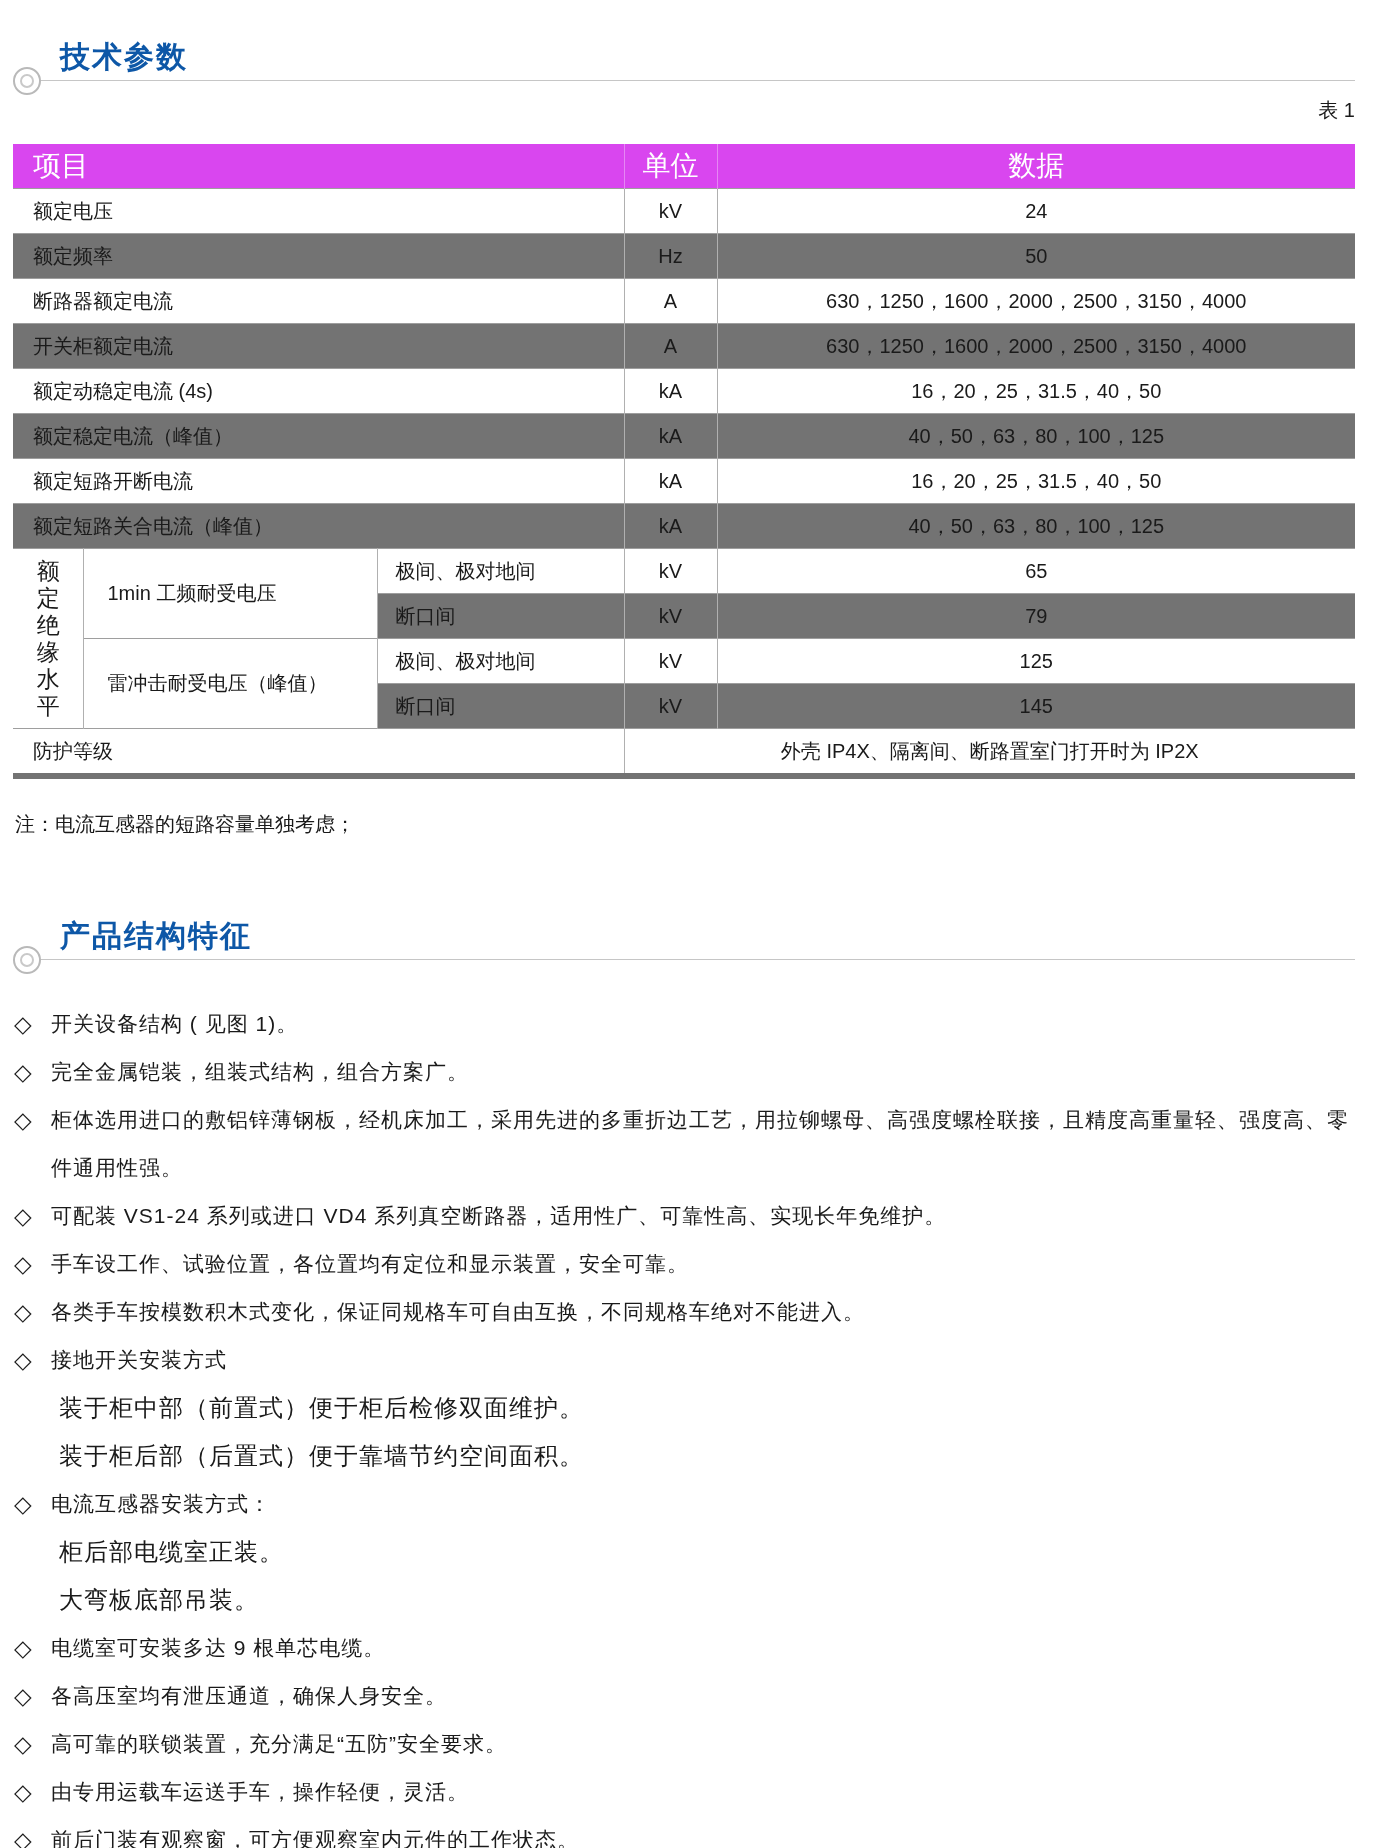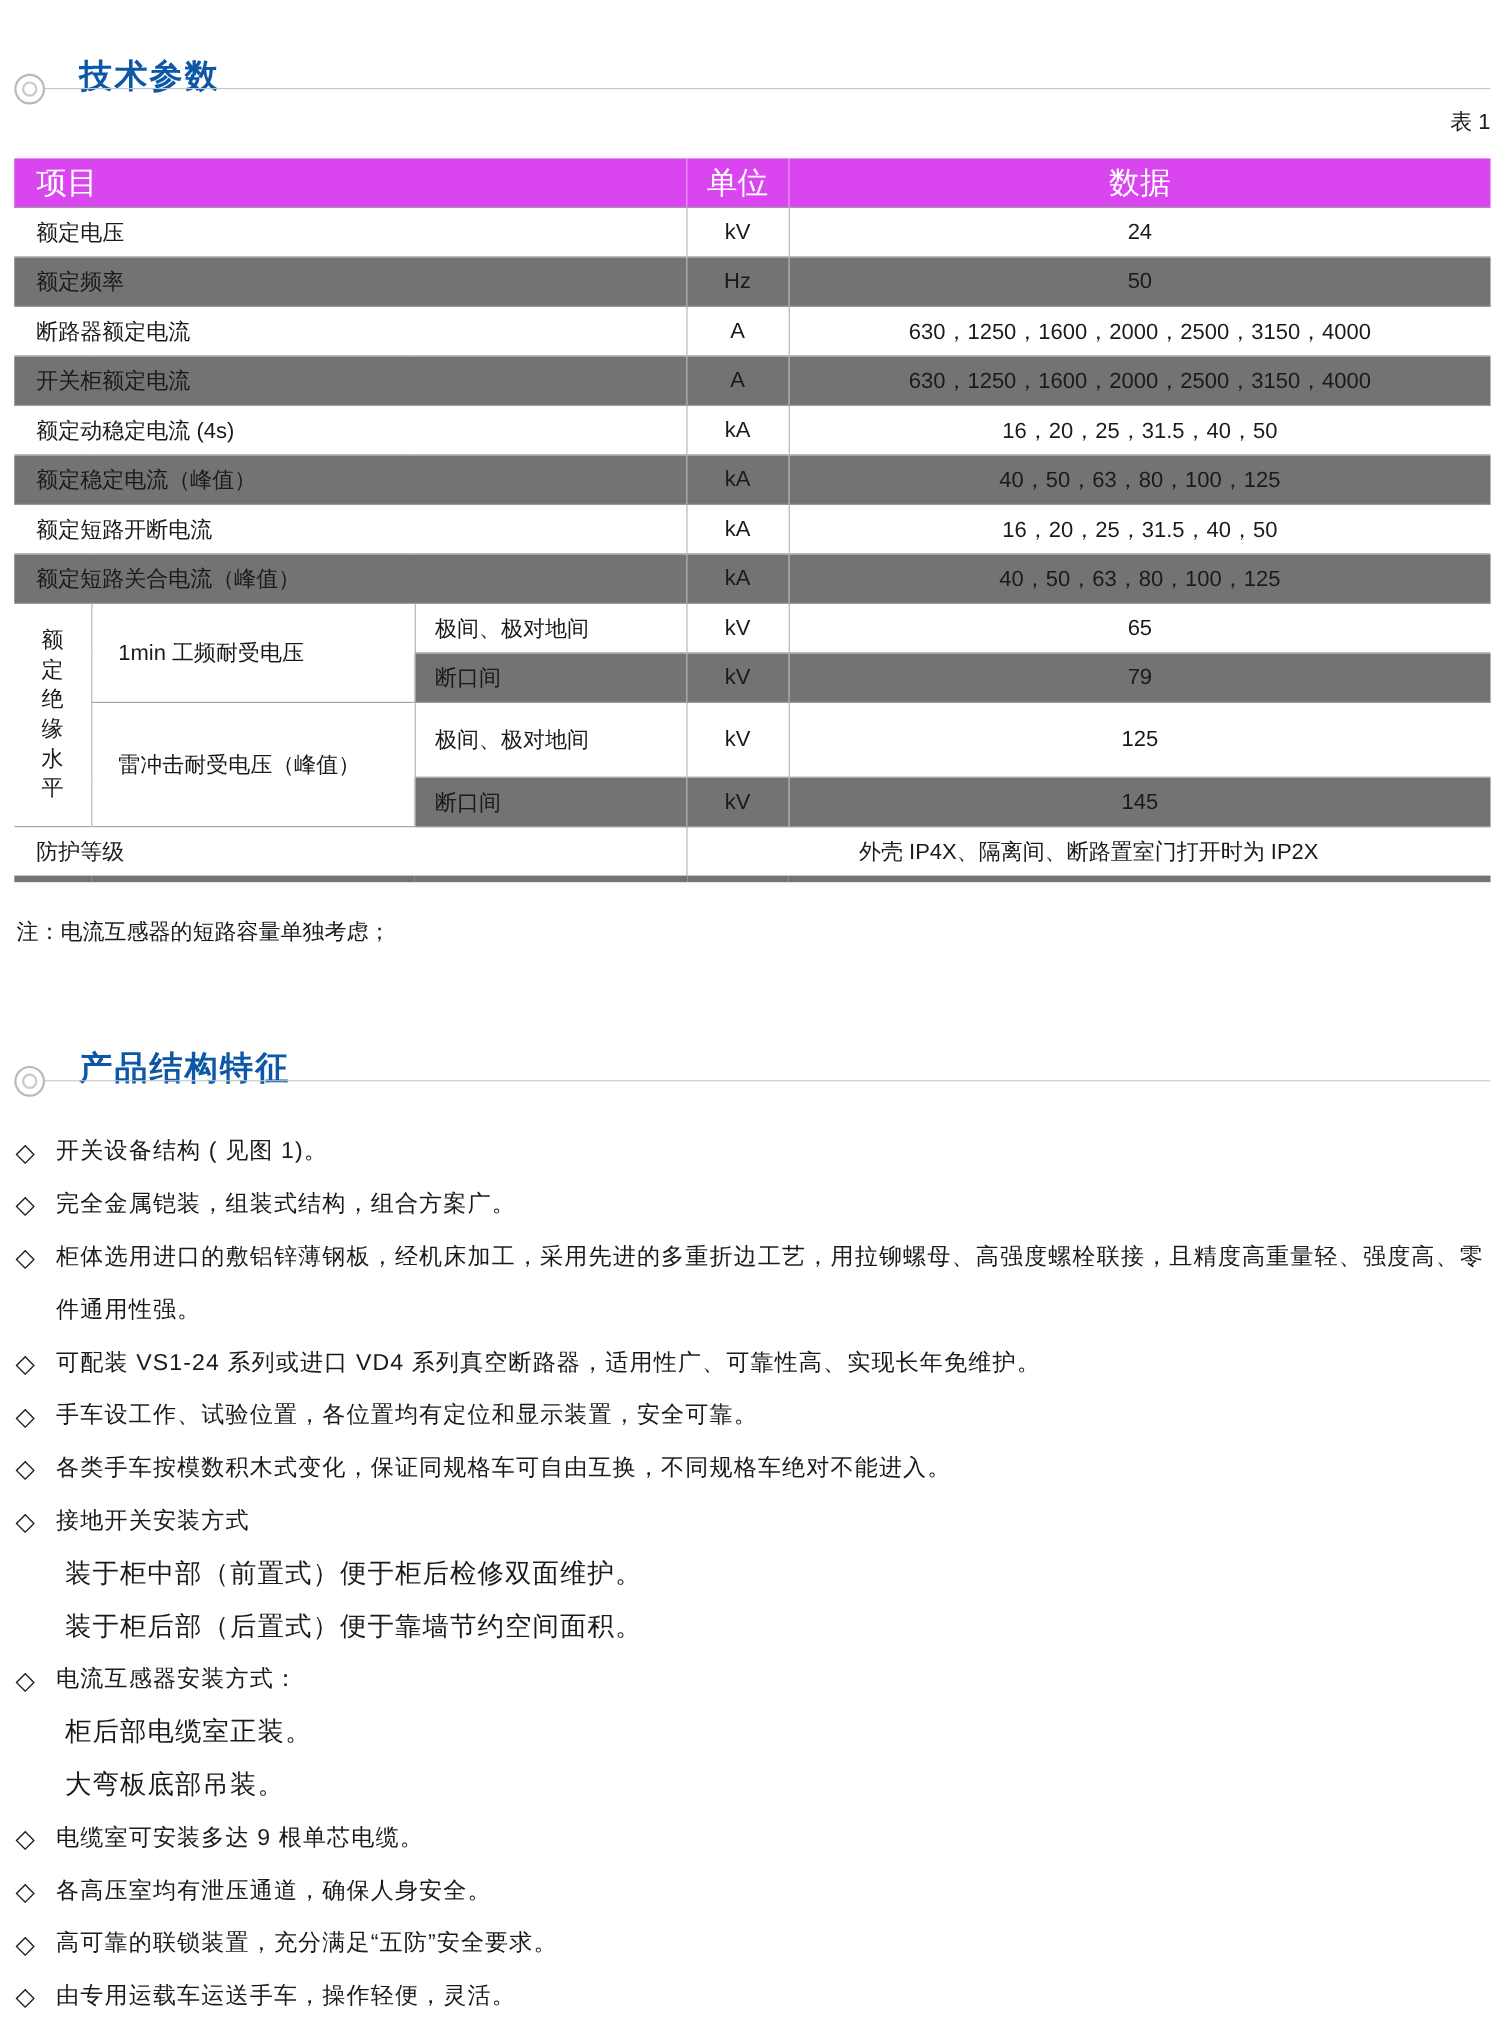--- a/index.html
+++ b/index.html
@@ -6,21 +6,21 @@
   body{
     width:1373px;height:1848px;overflow:hidden;
     font-family:"Liberation Sans","DejaVu Sans",sans-serif;
     color:#1a1a1a;
   }
   .page{box-sizing:border-box;width:1373px;height:1848px;padding:37px 18px 0 13px;position:relative;}
 
   
   .sec-head{position:relative;height:44px;}
   .sec-head .title{
-    position:absolute;left:43px;top:-4px;margin:16px;
+    position:absolute;left:43px;top:-4px;margin:4px;
     font-size:30px;font-weight:bold;color:#0d57a7;letter-spacing:2px;text-align:right;
   }
   .sec-head .rule{position:absolute;left:14px;right:0;bottom:0;height:1px;background:#c6c6c6;}
   .sec-head .ring{
     position:absolute;left:0;bottom:-14px;width:24px;height:24px;
     border:2px solid #b9b9b9;border-radius:50%;background:#ffffff;
     display:flex;align-items:center;justify-content:center;z-index:2;
   }
   .sec-head .ring-inner{width:14px;height:14px;border:2px solid #c9c9c9;border-radius:50%;box-sizing:border-box;background:#fff;}
 
@@ -36,21 +36,21 @@
   th.h-item{text-align:left;padding-left:20px;border-right:1px solid rgba(255,255,255,0.35);}
   th.h-unit{text-align:center;border-right:1px solid rgba(255,255,255,0.35);}
   th.h-data{text-align:center;}
   table.params tbody td{height:42px;border-top:1px solid #9e9e9e;}
   table.params tbody tr:last-child td{border-bottom:6px solid #737373;}
   tr.gray{background:#737373;}
   td.c-item{text-align:left;padding-left:20px;border-right:1px solid #b0b0b0;}
   td.c-unit{text-align:center;border-right:1px solid #b0b0b0;}
   td.c-data{text-align:center;}
   td.c-vert{background:#ffffff;border-right:1px solid #b0b0b0;text-align:center;vertical-align:middle;padding:8px 0;}
-  .vert-txt{width:22px;margin:12px auto;word-break:break-all;line-height:27px;font-size:20px;text-align:center;}
+  .vert-txt{width:22px;margin:0 auto;word-break:break-all;line-height:27px;font-size:23px;text-align:center;}
   td.c-group{background:#ffffff;border-right:1px solid #b0b0b0;padding-left:24px;vertical-align:middle;}
   td.c-sub{padding-left:18px;border-right:1px solid #b0b0b0;}
   td.c-merged{text-align:center;height:44px;}
 
   .note{font-size:20px;margin:32px 0 0 2px;}
 
   .sec-head.second{margin-top:78px;}
 
   .features{margin-top:40px;}
   .feat{position:relative;padding-left:38px;font-size:21px;letter-spacing:1px;line-height:48px;}

